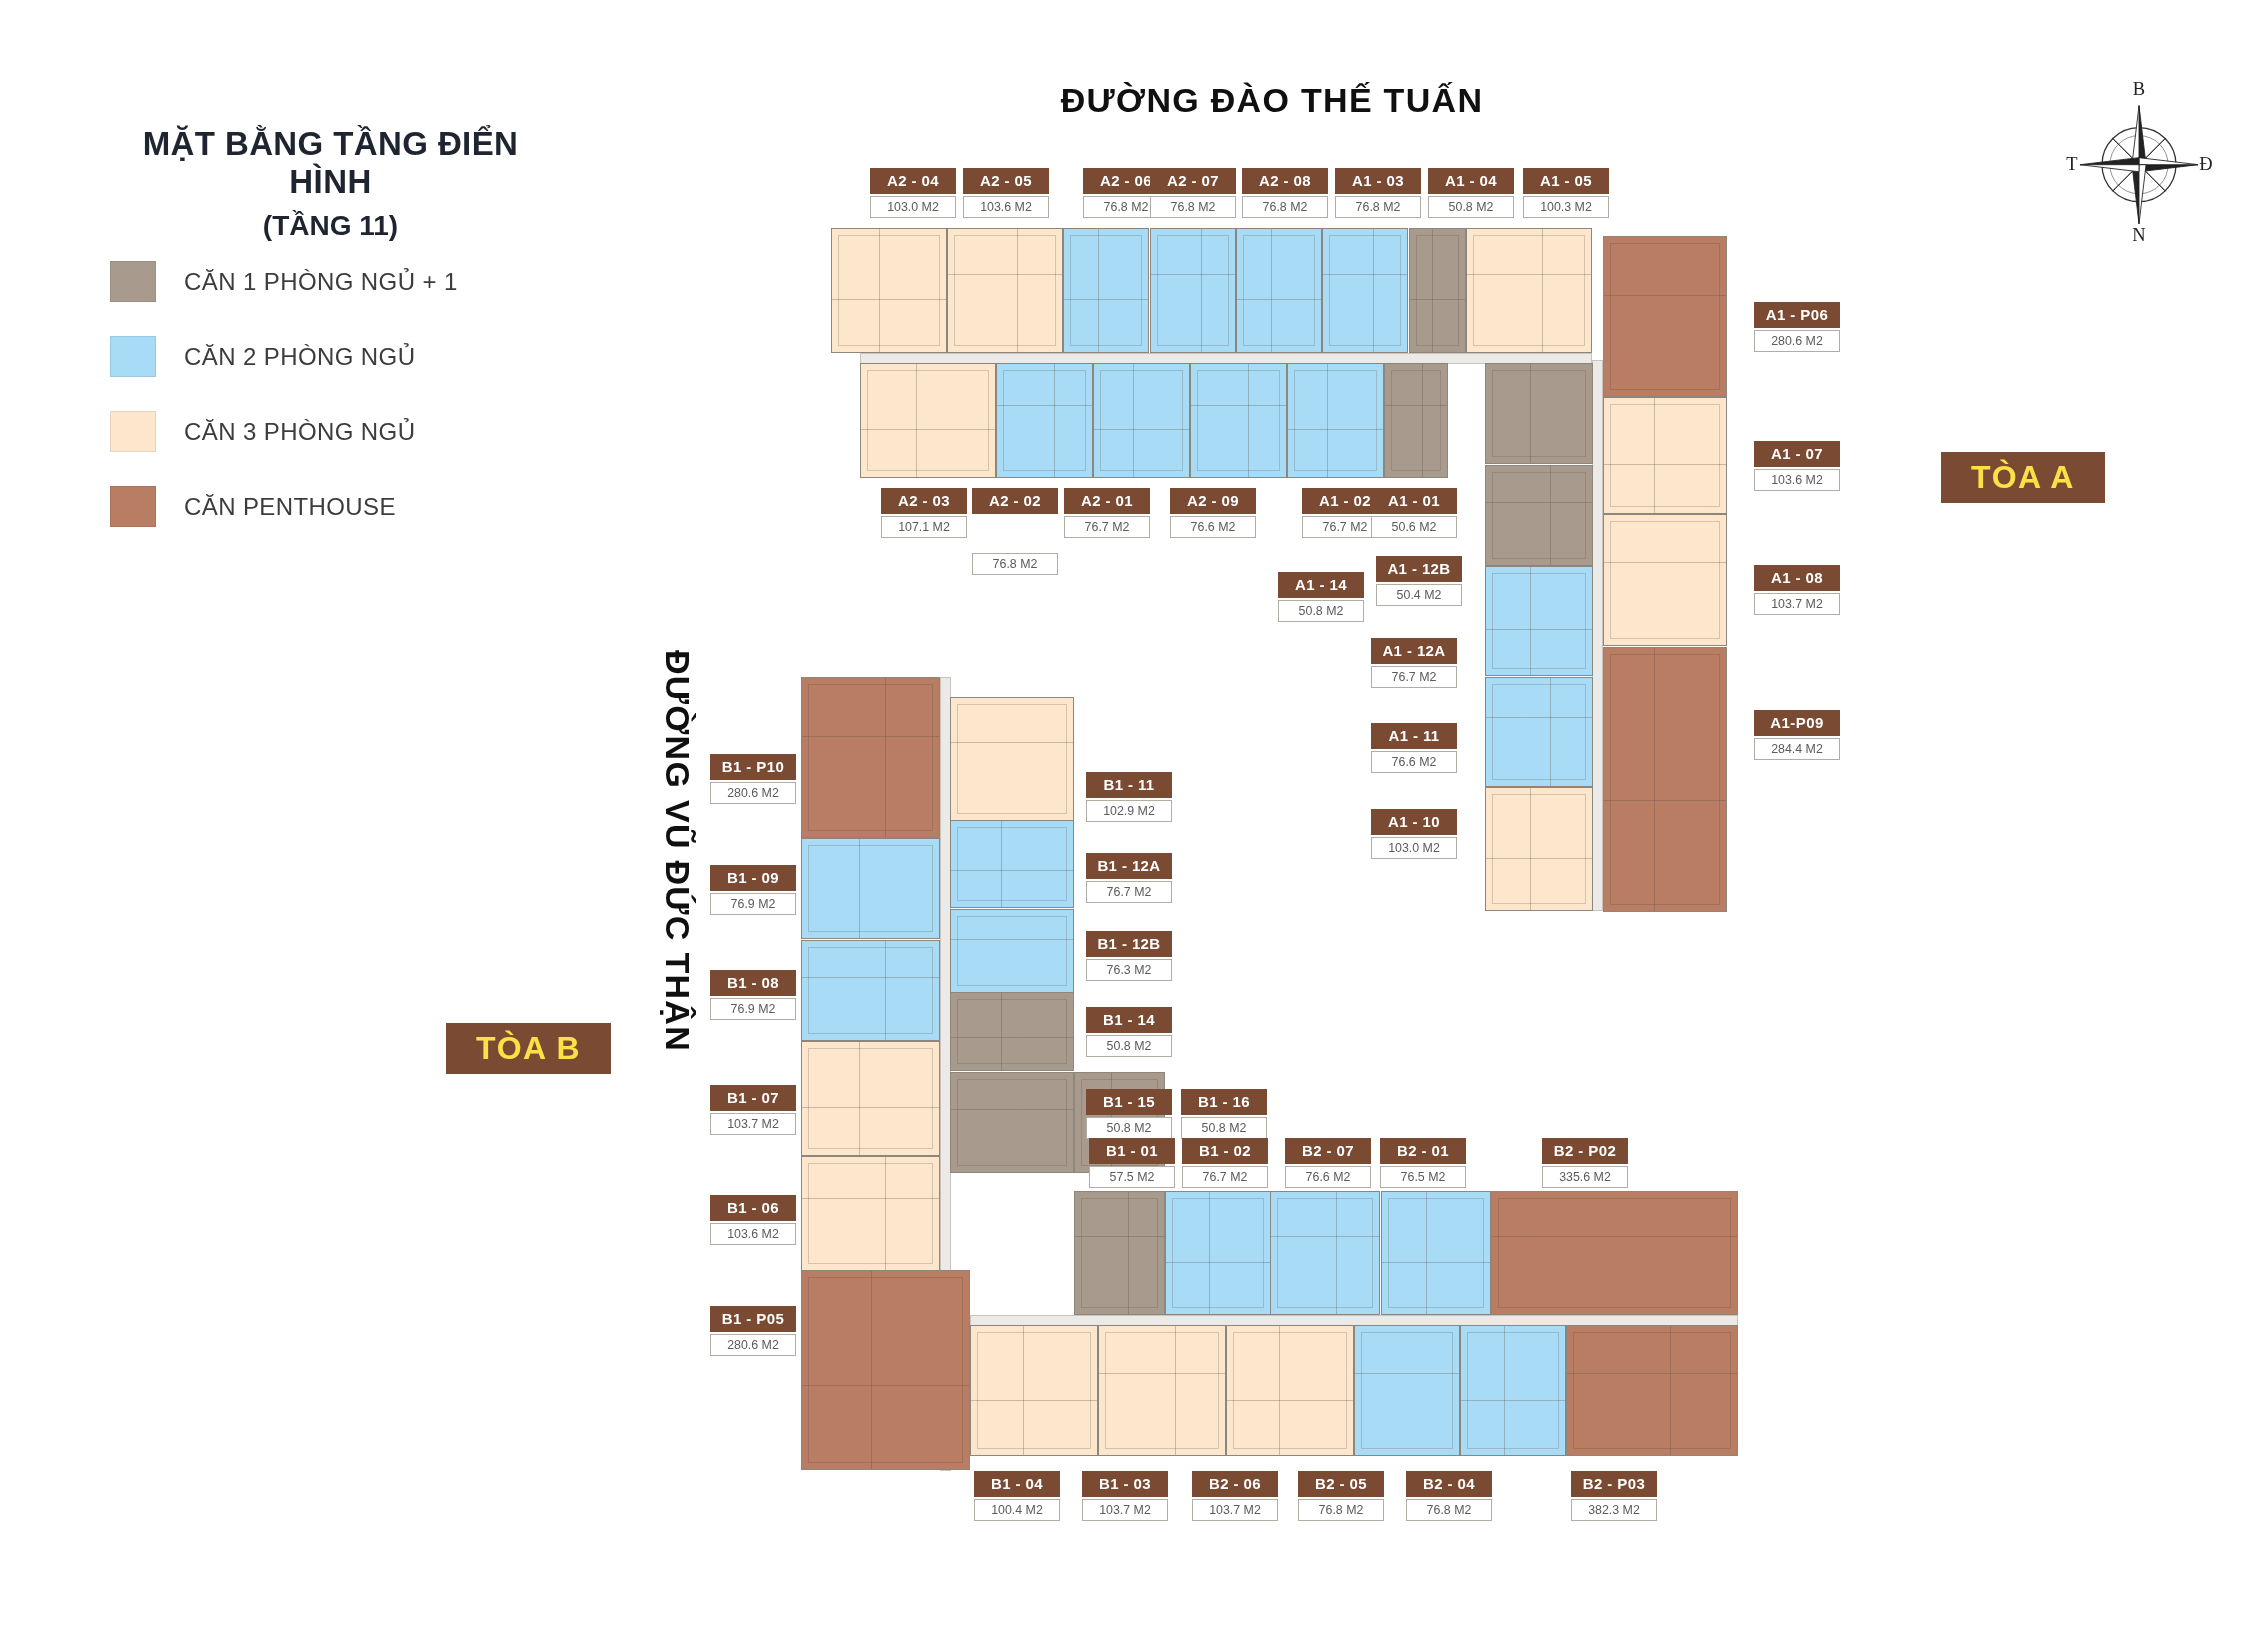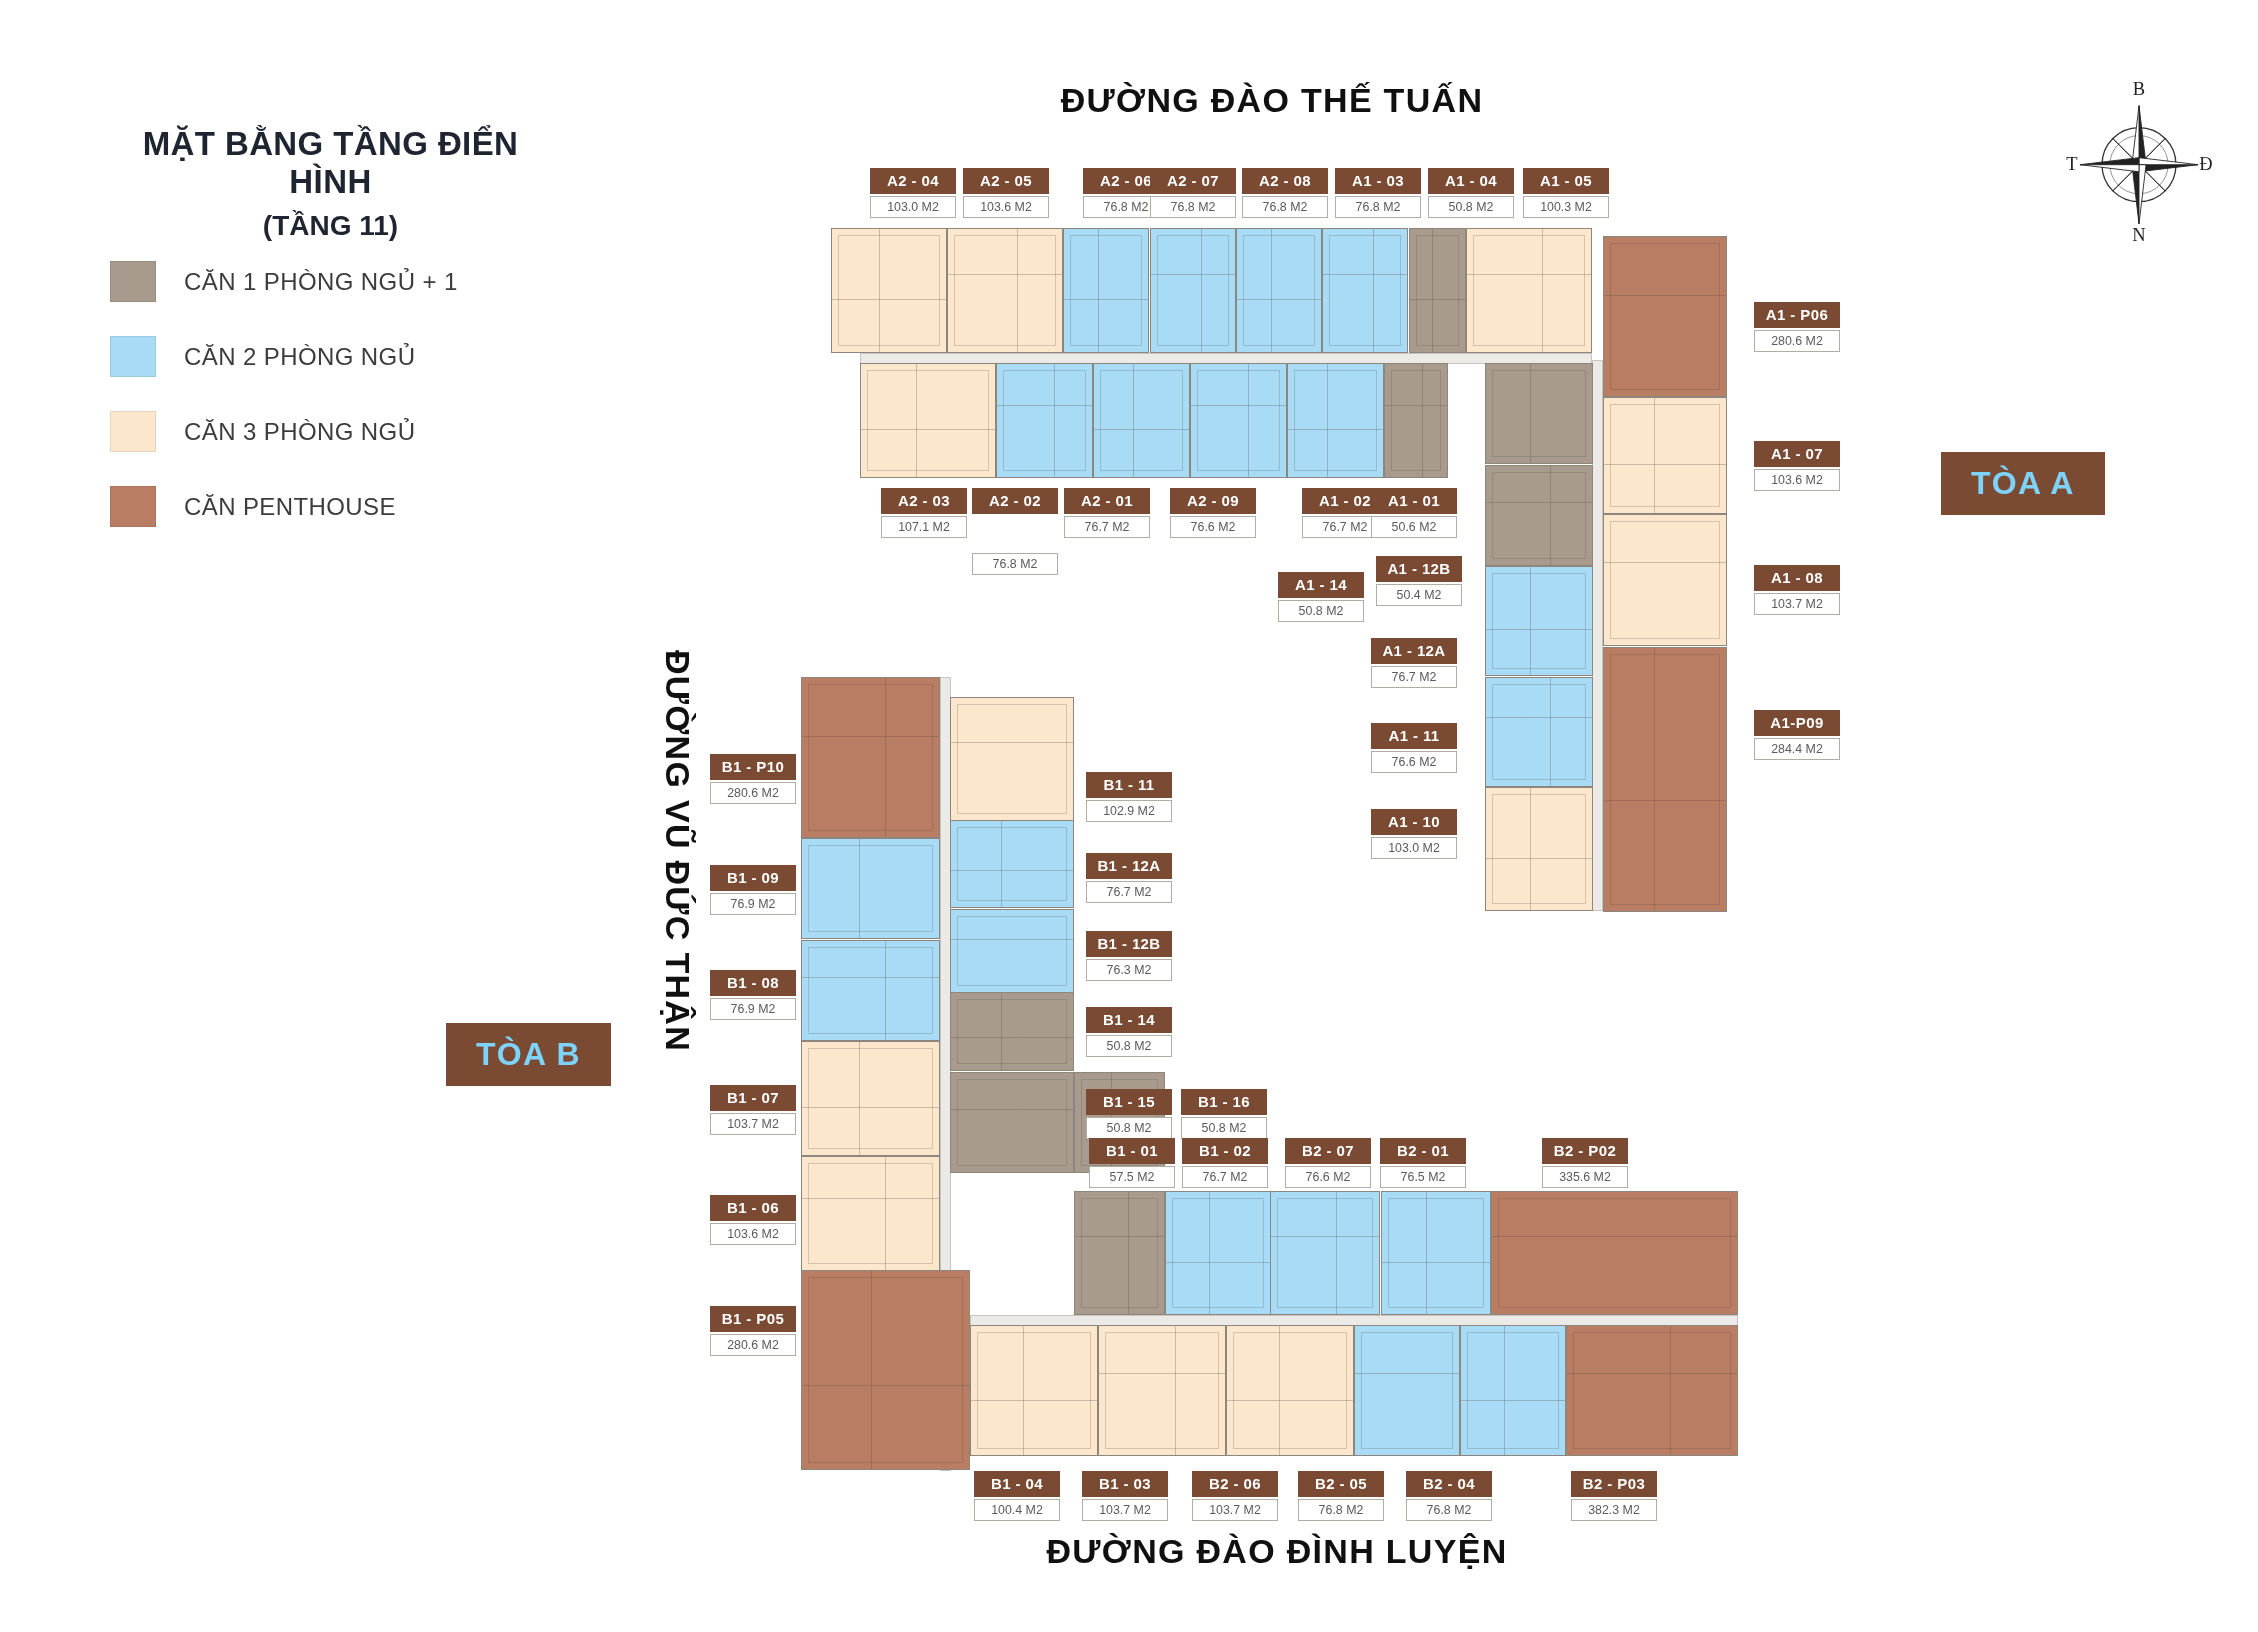--- a/index.html
+++ b/index.html
@@ -14,22 +14,22 @@
   .legend { position:absolute; left:110px; top:261px; }
   .legend-row { display:flex; align-items:center; margin-bottom:34px; }
   .legend-swatch { width:46px; height:41px; flex:0 0 46px; border:0.9px solid rgba(0,0,0,0.08); }
   .legend-label { margin-left:28px; font-size:24px; color:#3c3c3c; letter-spacing:0.4px; }
 
   .street { position:absolute; font-size:34px; font-weight:bold; color:#101010; letter-spacing:1.3px; white-space:nowrap; }
   .street-top { left:1272px; top:81px; transform:translateX(-50%); }
   .street-bottom { left:1277px; top:1532px; transform:translateX(-50%); }
   .street-left { left:677px; top:851px; transform:translate(-50%,-50%) rotate(90deg); }
 
-  .tower-box { position:absolute; background:var(--brown, #7a4a33); color:#7dd3fc; font-weight:bold;
-               font-size:32px; letter-spacing:1.3px; padding:13px 30px; }
+  .tower-box { position:absolute; background:var(--brown, #7a4a33); color:#fde047; font-weight:bold;
+               font-size:32px; letter-spacing:1.3px; padding:7px 30px; }
   .tower-a { left:1941px; top:452px; }
   .tower-b { left:446px; top:1023px; }
 
   .compass { position:absolute; left:2064px; top:81px; width:150px; height:163px; }
   .compass text { font-family:"Liberation Serif", serif; font-size:21px; fill:#222; }
 
   .plan { position:absolute; left:0; top:0; width:100%; height:100%; }
   .corridor { position:absolute; background:#eceae6; border:0.9px solid #c9c4bd; z-index:0; }
 
   .unit { position:absolute; border:1.8px solid #8d867d; z-index:1;
@@ -76,21 +76,20 @@
         <span class="legend-label">CĂN 3 PHÒNG NGỦ</span>
       </div>
       <div class="legend-row">
         <span class="legend-swatch" style="background-color: rgb(185, 125, 99);"></span>
         <span class="legend-label">CĂN PENTHOUSE</span>
       </div>
     </div>
 
   <div class="street street-top">ĐƯỜNG ĐÀO THẾ TUẤN</div>
   <div class="street street-left">ĐƯỜNG VŨ ĐỨC THẬN</div>
-  <div class="street street-bottom">ĐƯỜNG ĐÀO ĐÌNH LUYỆN</div>
 
   <div class="tower-box tower-a">TÒA A</div>
   <div class="tower-box tower-b">TÒA B</div>
 
   <div class="compass">
     <svg viewBox="0 0 170 185" width="150" height="163">
       <circle cx="85" cy="95" r="42" fill="none" stroke="#333" stroke-width="1.5"></circle>
       <circle cx="85" cy="95" r="33" fill="none" stroke="#666" stroke-width="0.8"></circle>
       <g stroke="#222" stroke-width="1">
         <polygon points="85,95 55,65 77,87" fill="#fff"></polygon>

